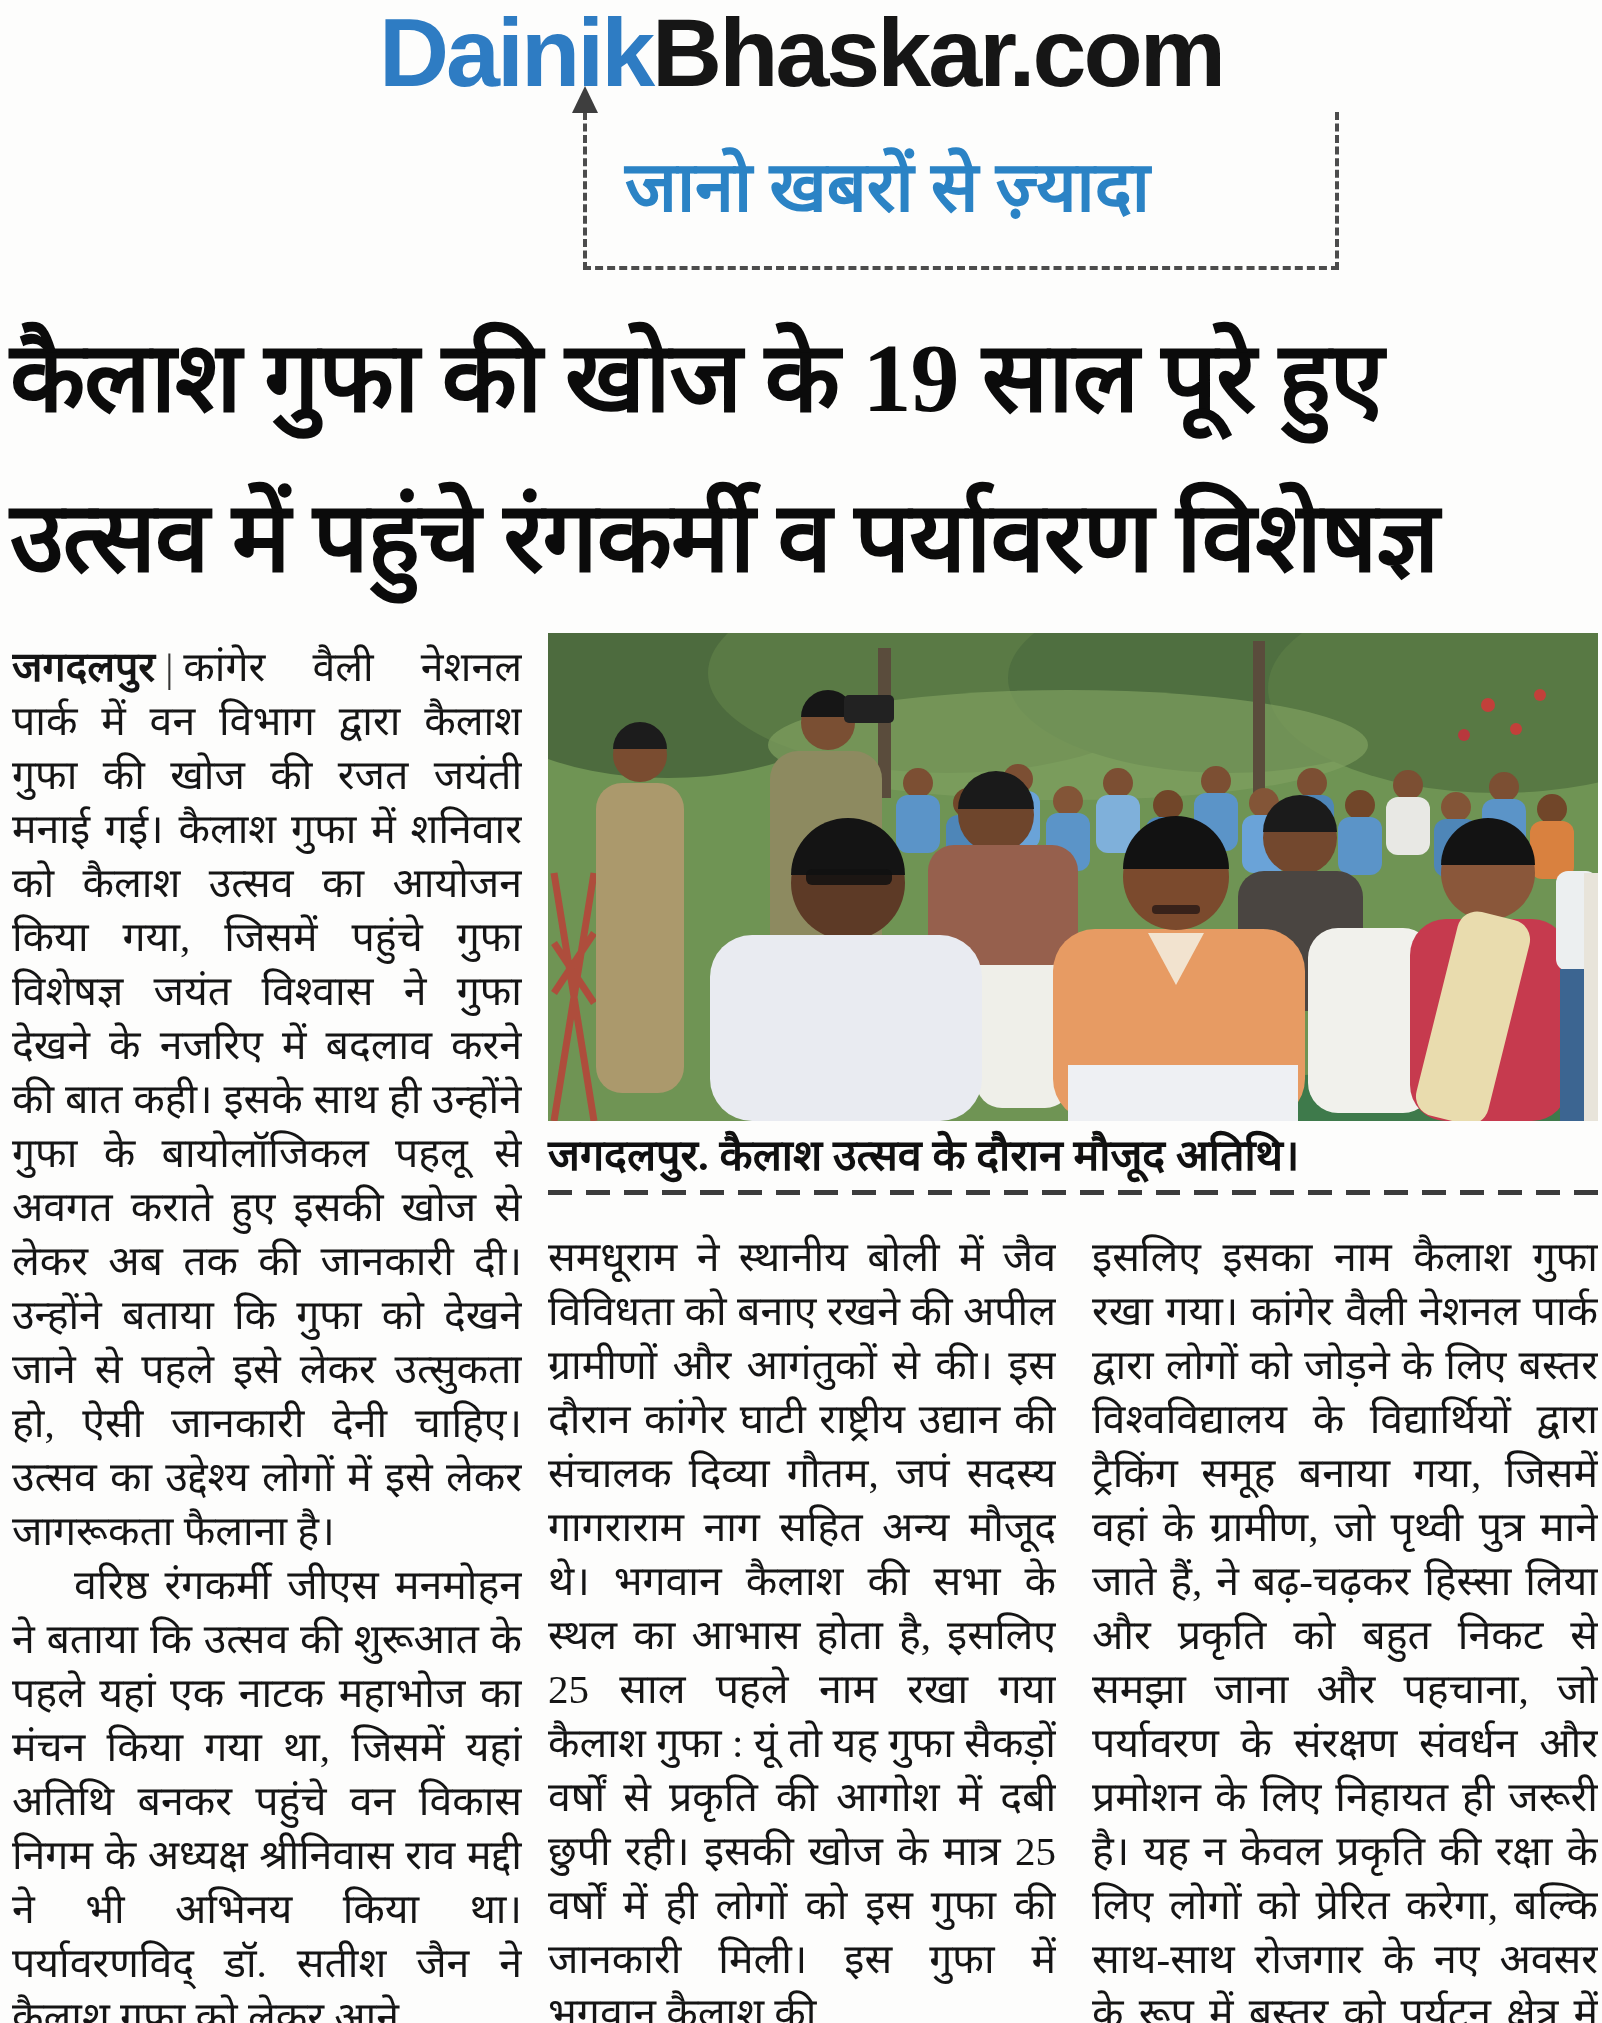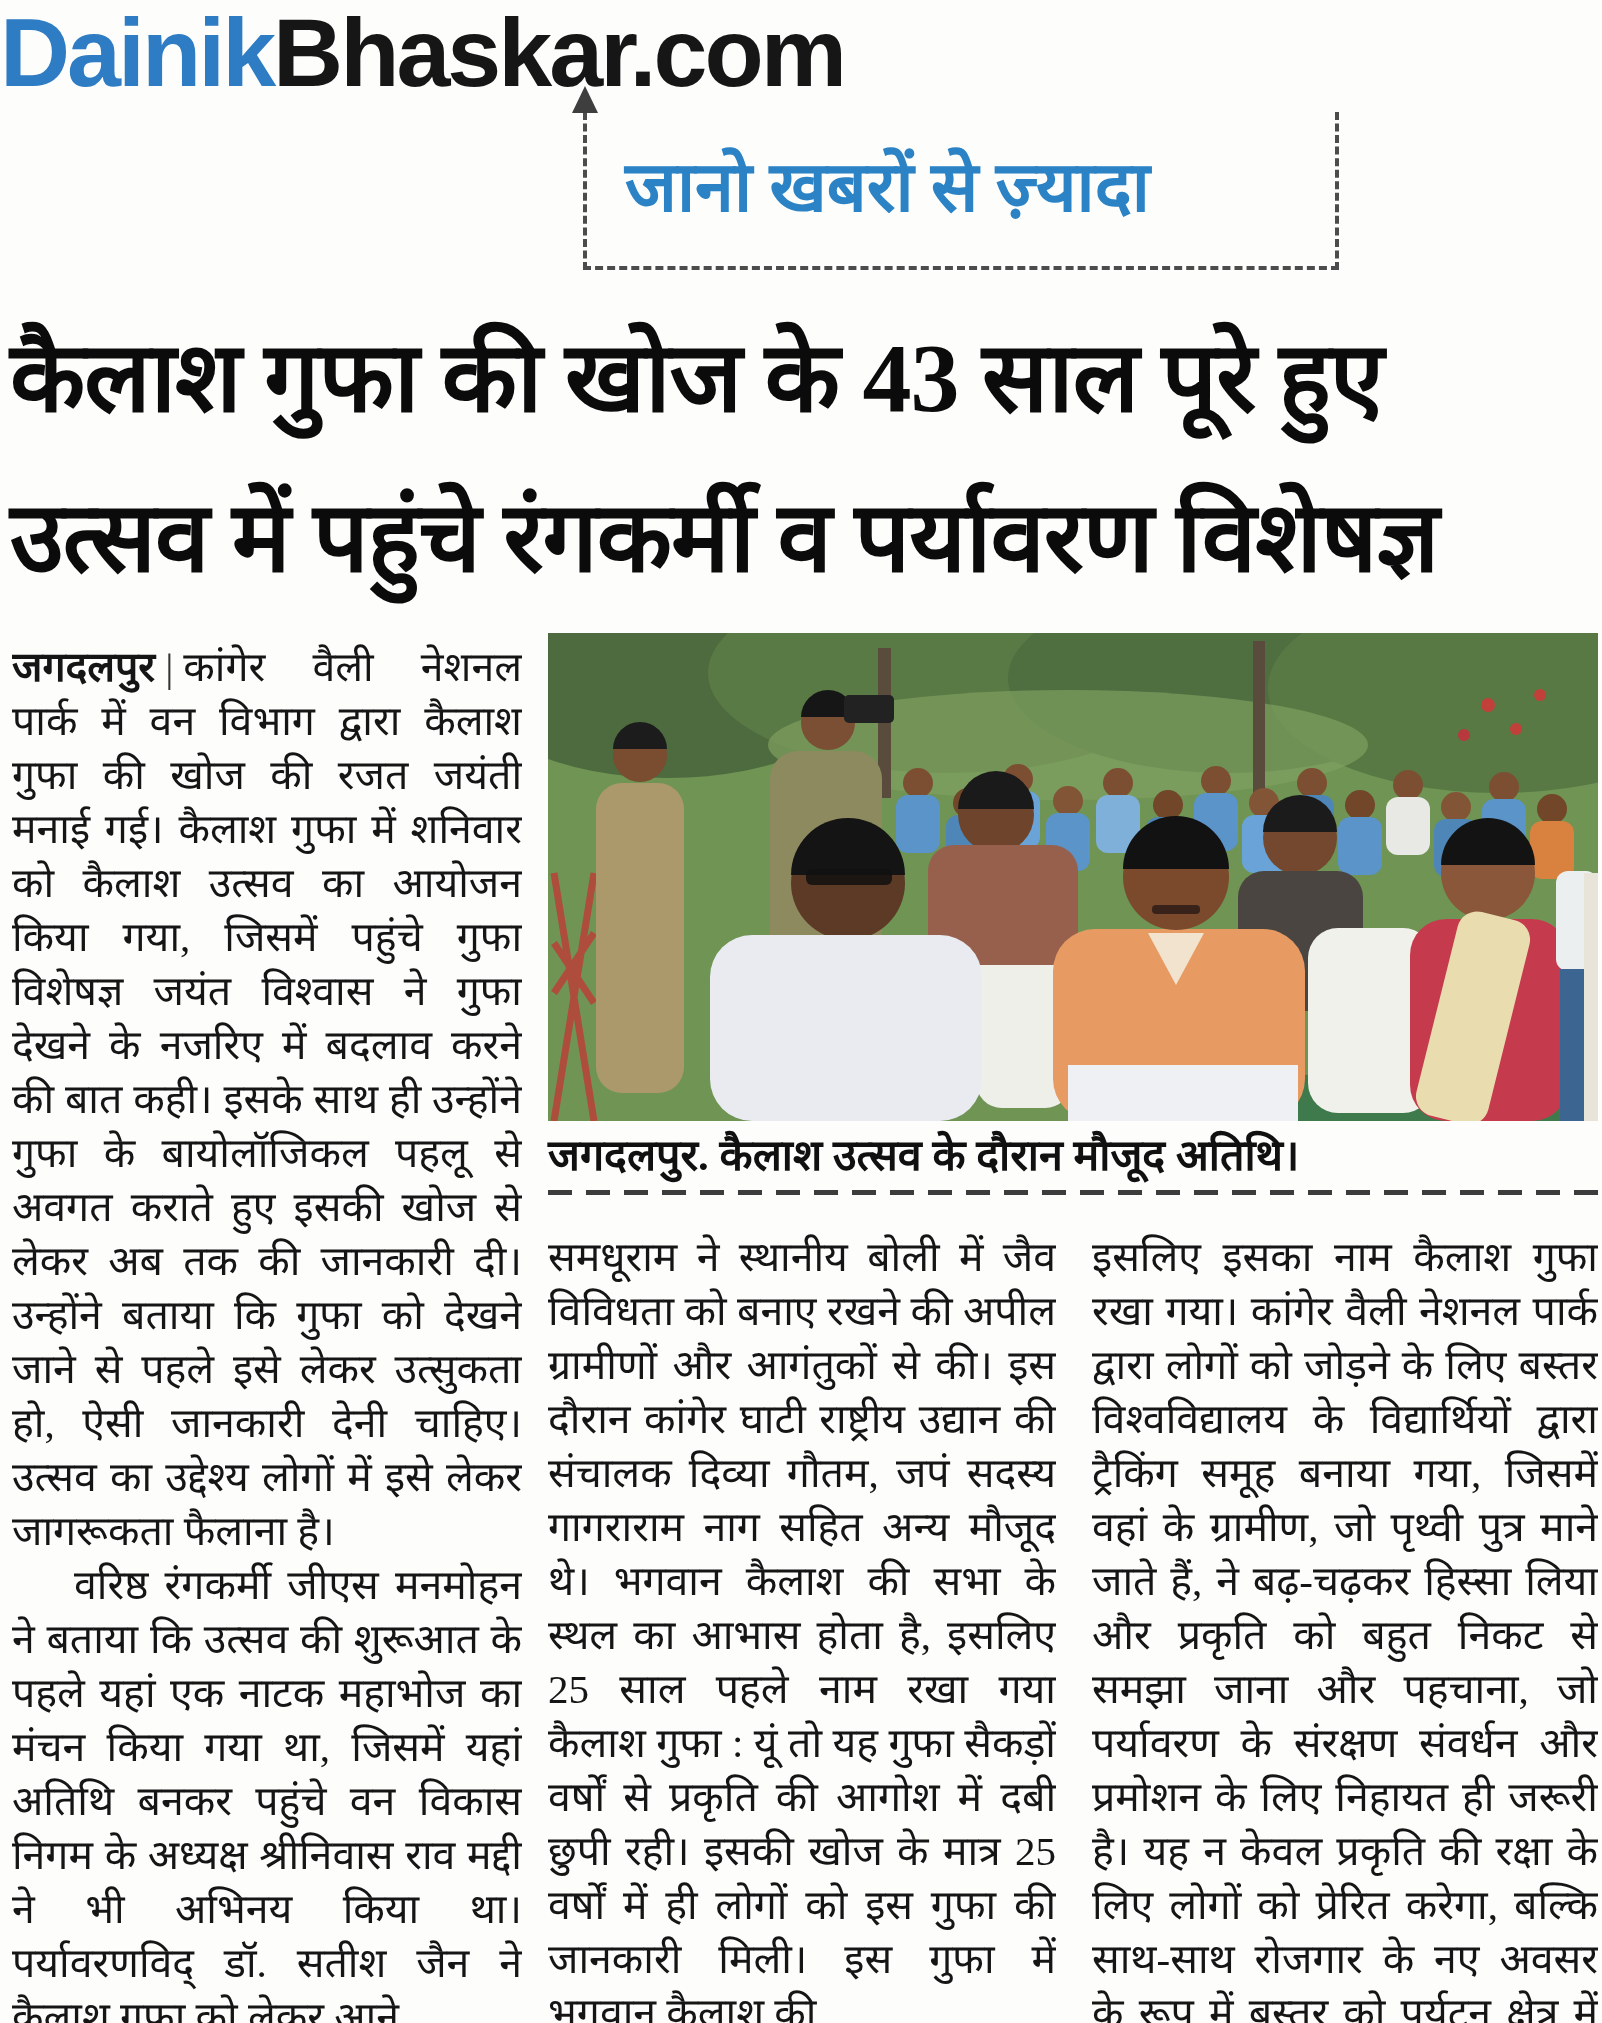--- a/index.html
+++ b/index.html
@@ -9,20 +9,21 @@
     height: 2023px;
     background: #fdfdfc;
     overflow: hidden;
     font-family: "Liberation Serif", serif;
   }
 
   
   .logo {
     position: absolute;
     top: 0px; left: 0; width: 100%;
+    text-align: center;
     font-family: "Liberation Sans", sans-serif;
     font-weight: bold;
     font-size: 97px;
     letter-spacing: -3px;
     line-height: 1.1;
     white-space: nowrap;
   }
   .logo .dainik  { color: #2e7cc3; }
   .logo .bhaskar { color: #161616; }
 
@@ -117,21 +118,21 @@
   <div class="logo">
     <span class="dainik">Dainik</span><span class="bhaskar">Bhaskar.com</span>
   </div>
 
   <div class="tagline-box">
     <div class="arrowhead"></div>
     <div class="tagline">जानो खबरों से ज़्यादा</div>
   </div>
 
   <div class="headline">
-    <div>कैलाश गुफा की खोज के 43 साल पूरे हुए</div>
+    <div>कैलाश गुफा की खोज के 19 साल पूरे हुए</div>
     <div>उत्सव में पहुंचे रंगकर्मी व पर्यावरण विशेषज्ञ</div>
   </div>
 
   <div class="col col1">
     <p><span class="dateline">जगदलपुर</span><span class="bar">|</span><span>कांगेर वैली नेशनल पार्क में वन विभाग द्वारा कैलाश गुफा की खोज की रजत जयंती मनाई गई। कैलाश गुफा में शनिवार को कैलाश उत्सव का आयोजन किया गया, जिसमें पहुंचे गुफा विशेषज्ञ जयंत विश्वास ने गुफा देखने के नजरिए में बदलाव करने की बात कही। इसके साथ ही उन्होंने गुफा के बायोलॉजिकल पहलू से अवगत कराते हुए इसकी खोज से लेकर अब तक की जानकारी दी। उन्होंने बताया कि गुफा को देखने जाने से पहले इसे लेकर उत्सुकता हो, ऐसी जानकारी देनी चाहिए। उत्सव का उद्देश्य लोगों में इसे लेकर जागरूकता फैलाना है।</span></p>
     <p class="indent">वरिष्ठ रंगकर्मी जीएस मनमोहन ने बताया कि उत्सव की शुरूआत के पहले यहां एक नाटक महाभोज का मंचन किया गया था, जिसमें यहां अतिथि बनकर पहुंचे वन विकास निगम के अध्यक्ष श्रीनिवास राव मद्दी ने भी अभिनय किया था। पर्यावरणविद् डॉ. सतीश जैन ने कैलाश गुफा को लेकर आने</p>
   </div>
 
   <div class="photo">
     <svg viewBox="0 0 1050 488" preserveAspectRatio="none">

